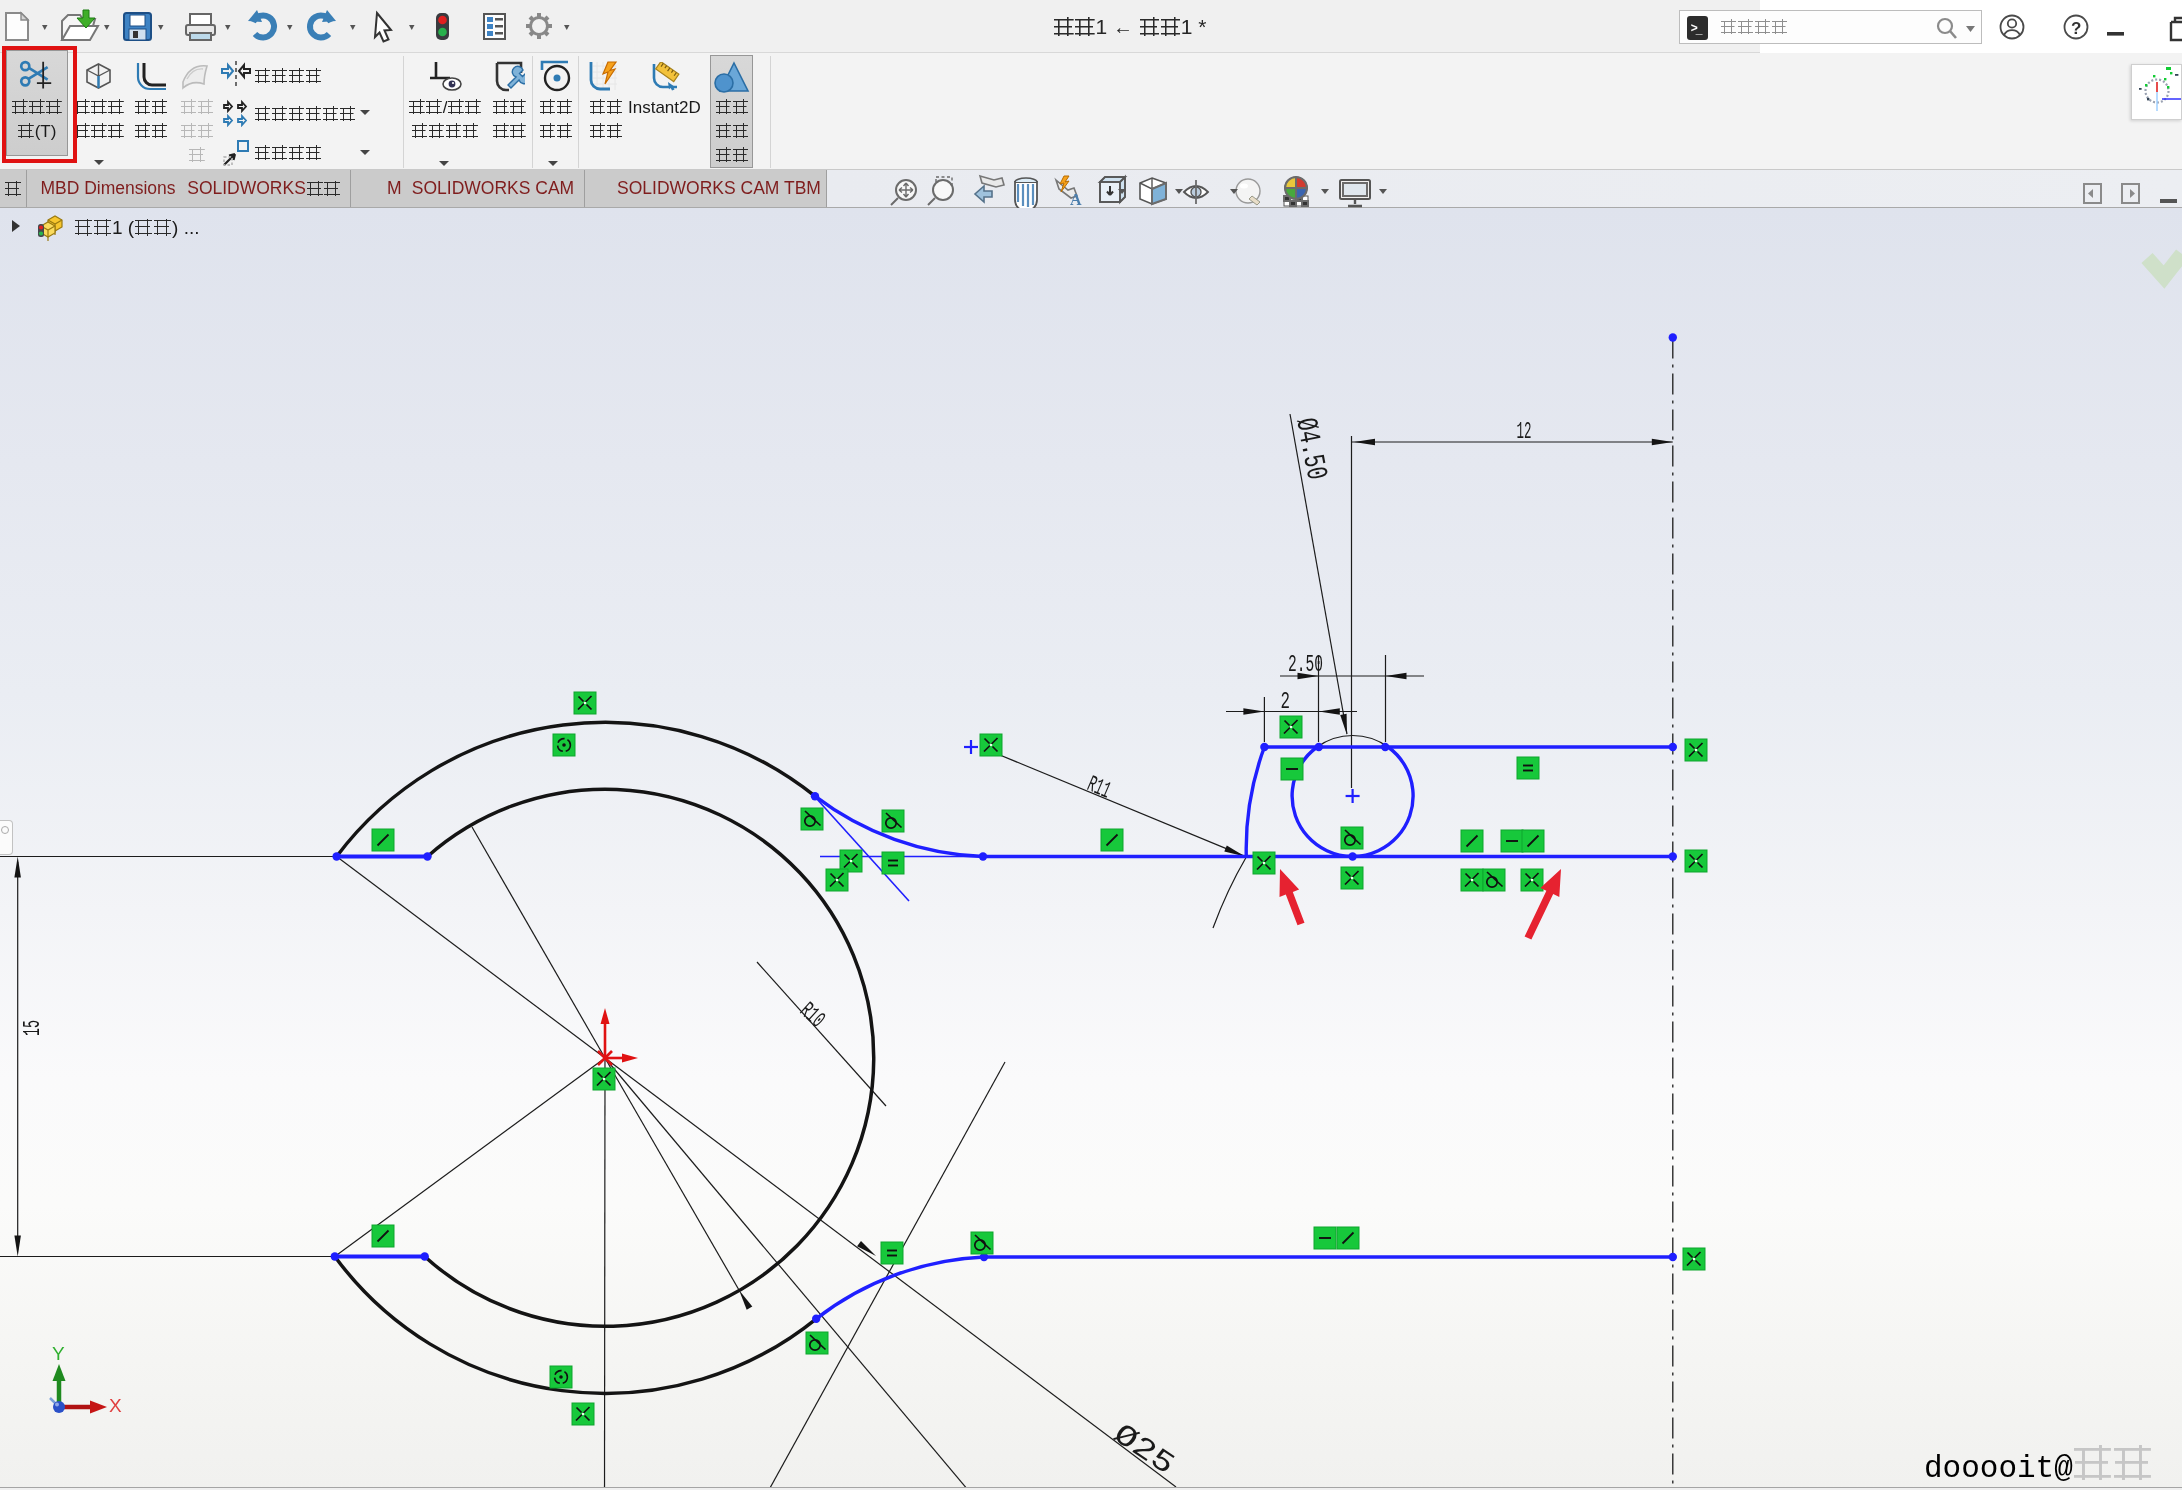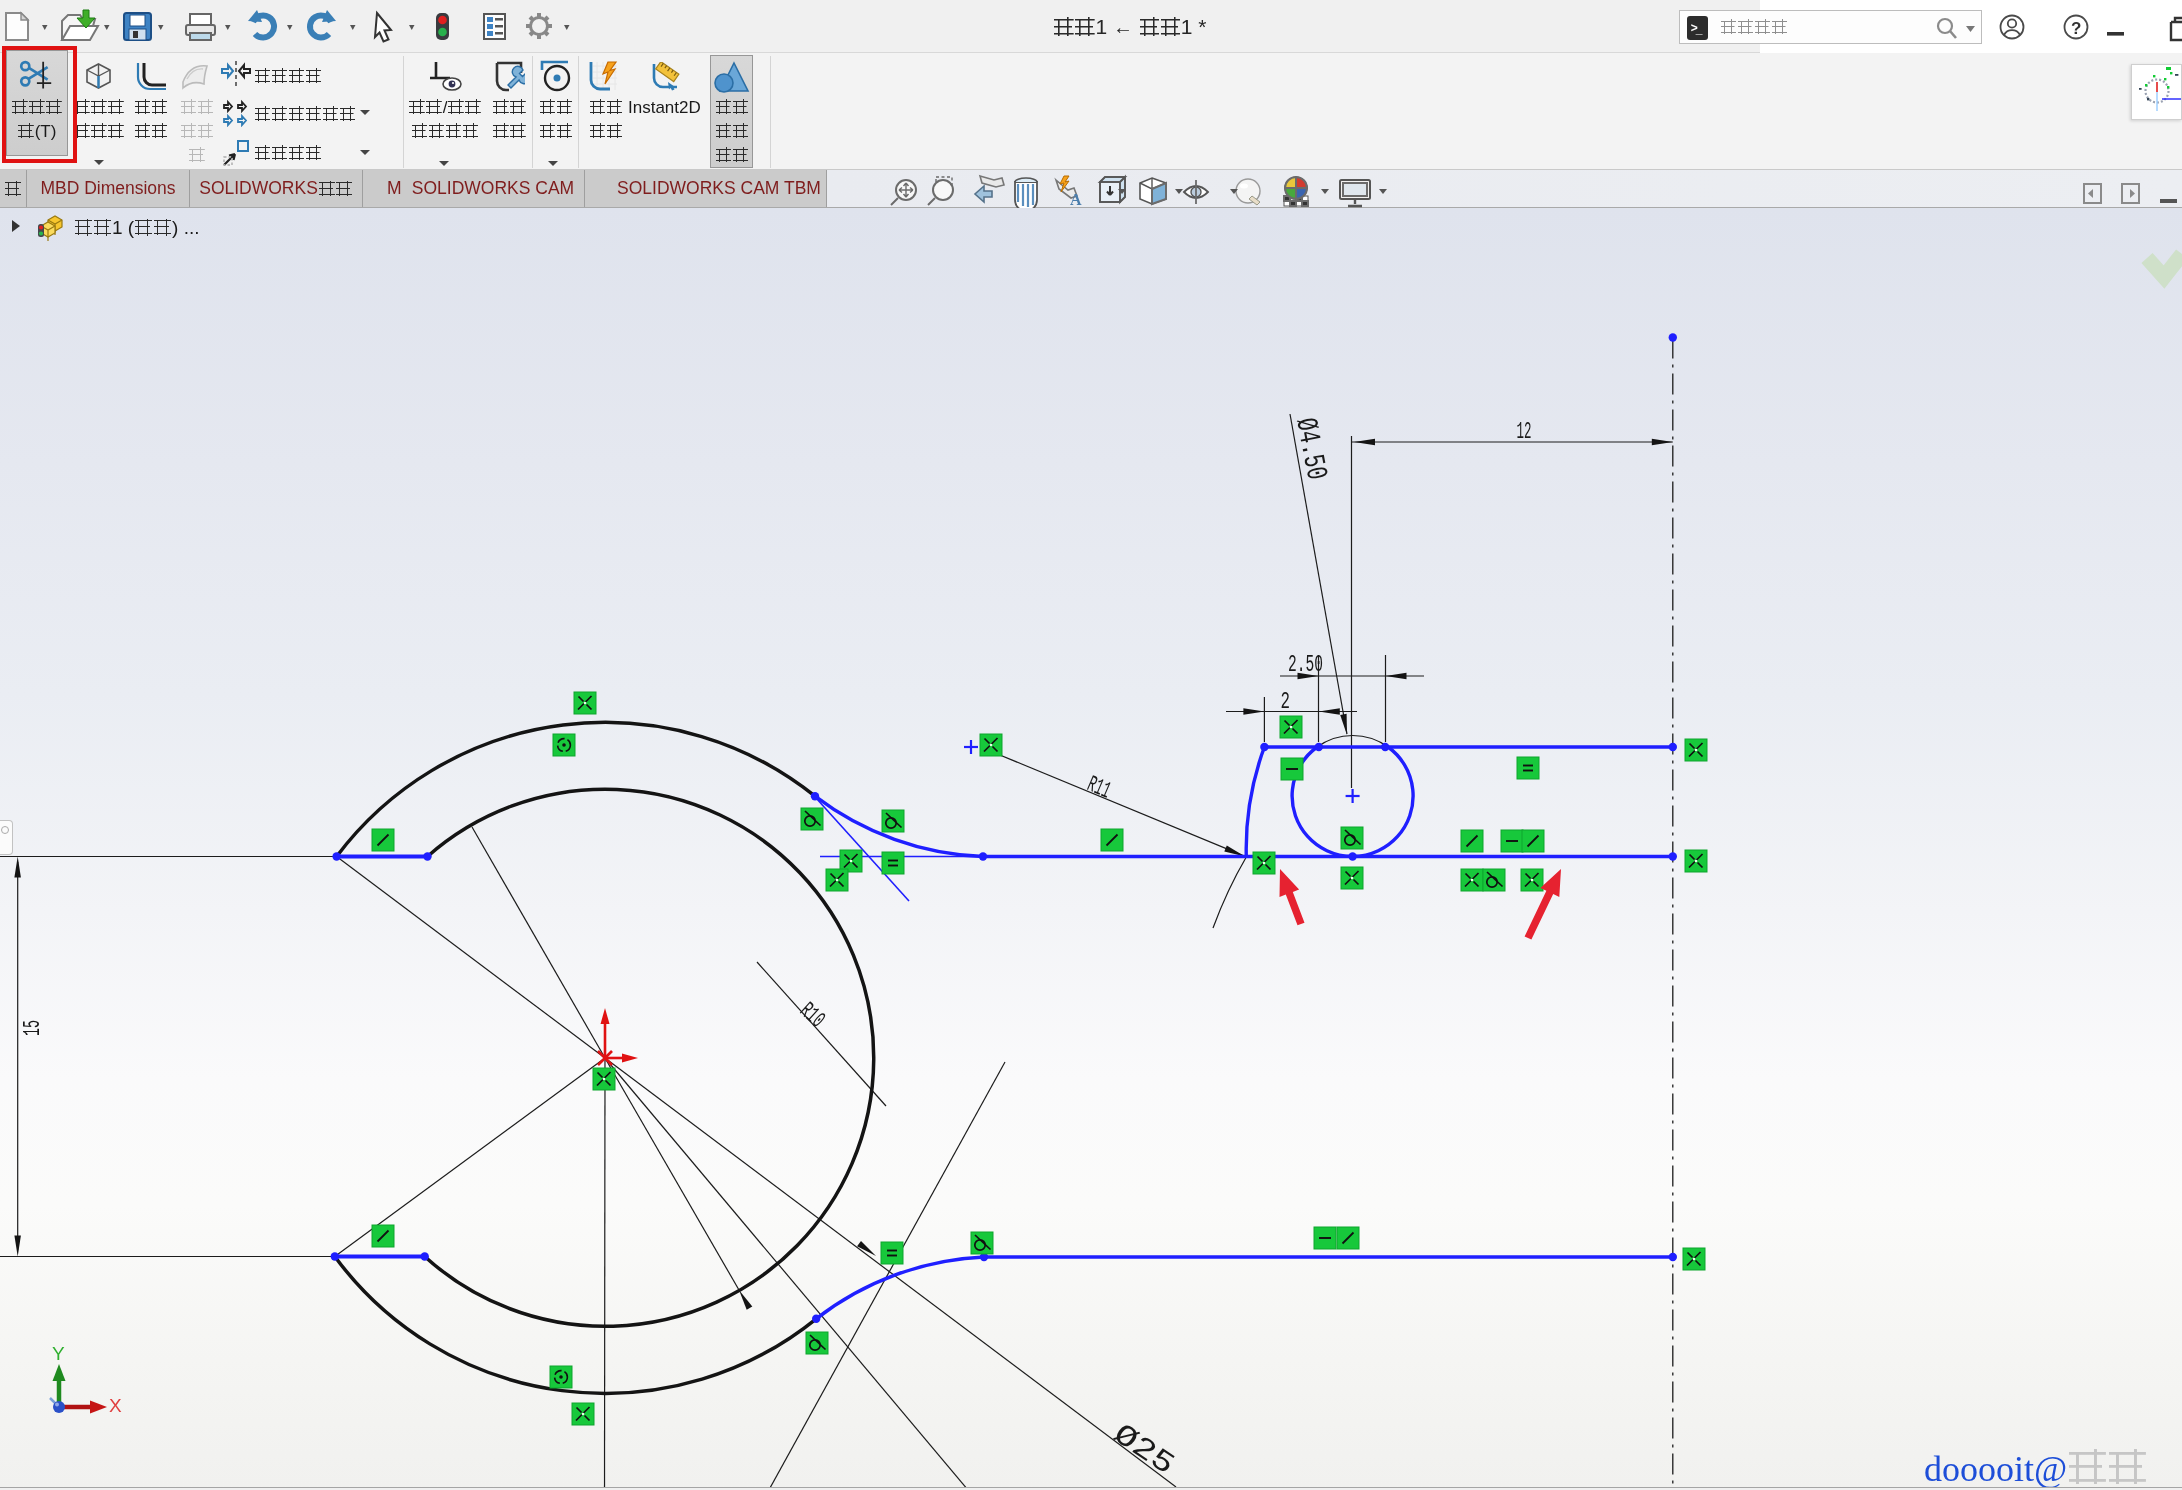--- a/index.html
+++ b/index.html
@@ -219,21 +219,21 @@
     </svg>
     <div class="rtxt" style="left:712px;top:43px;width:40px"><i class="zh"></i><i class="zh"></i><br><i class="zh"></i><i class="zh"></i><br><i class="zh"></i><i class="zh"></i></div>
     <div class="sep" style="left:770px"></div>
   </div>
 <div class="abs" style="left:2px;top:46px;width:75px;height:117px;border:4px solid #e01212;z-index:50"></div>
 <div id="tabband" class="abs">
     <div class="tab" style="left:0px;width:27px">
       <i class="zh"></i>
     </div>
     <div class="tab" style="left:27px;width:163px">MBD Dimensions</div>
-    <div class="tab" style="left:190px;width:173px">SOLIDWORKS <i class="zh"></i><i class="zh"></i></div>
+    <div class="tab" style="left:178px;width:173px">SOLIDWORKS <i class="zh"></i><i class="zh"></i></div>
     <div class="tab" style="left:378px;width:58px">MBD</div>
     <div class="tab" style="left:402px;width:183px">SOLIDWORKS CAM</div>
     <div class="tab" style="left:612px;width:215px">SOLIDWORKS CAM TBM</div>
   </div>
 <svg class="abs" style="left:884px;top:172px" width="520" height="44" viewBox="0 0 520 44">
 <g fill="none" stroke="#6b6b6b" stroke-width="2">
 <g>
         <circle cx="22" cy="18" r="10" fill="#f8f8f8"></circle>
         <line x1="14" y1="26" x2="7" y2="33"></line>
 <path d="M22 11 v14 M15 18 h14 M22 11 l-2.5 3 M22 11 l2.5 3 M22 25 l-2.5 -3 M22 25 l2.5 -3 M15 18 l3 -2.5 M15 18 l3 2.5 M29 18 l-3 -2.5 M29 18 l-3 2.5" stroke-width="1.4"></path>
@@ -535,13 +535,13 @@
         <rect x="21" y="10" width="2.4" height="2.4"></rect>
         <rect x="38" y="7" width="2.4" height="2.4"></rect>
         <rect x="34" y="2" width="5" height="3"></rect>
       </g>
 <g fill="#345">
         <rect x="43" y="9" width="3.4" height="1.8"></rect>
         <rect x="7" y="23" width="2.6" height="1.8"></rect>
         <rect x="15" y="33" width="2.4" height="2.4"></rect>
       </g>
 </svg></div>
-<div class="abs" style="left:1924px;top:1444px;font-family:Liberation Serif, serif;font-size:36px;color:#1d4ed8">dooooit@<span style="font-size:40px"><i class="zh w"></i><i class="zh w"></i></span></div>
+<div class="abs" style="left:1924px;top:1444px;font-family:Liberation Mono, monospace;font-size:31px;color:#000000">dooooit@<span style="font-size:40px"><i class="zh w"></i><i class="zh w"></i></span></div>
 <div id="statusbar" class="abs"></div>
 </body></html>

